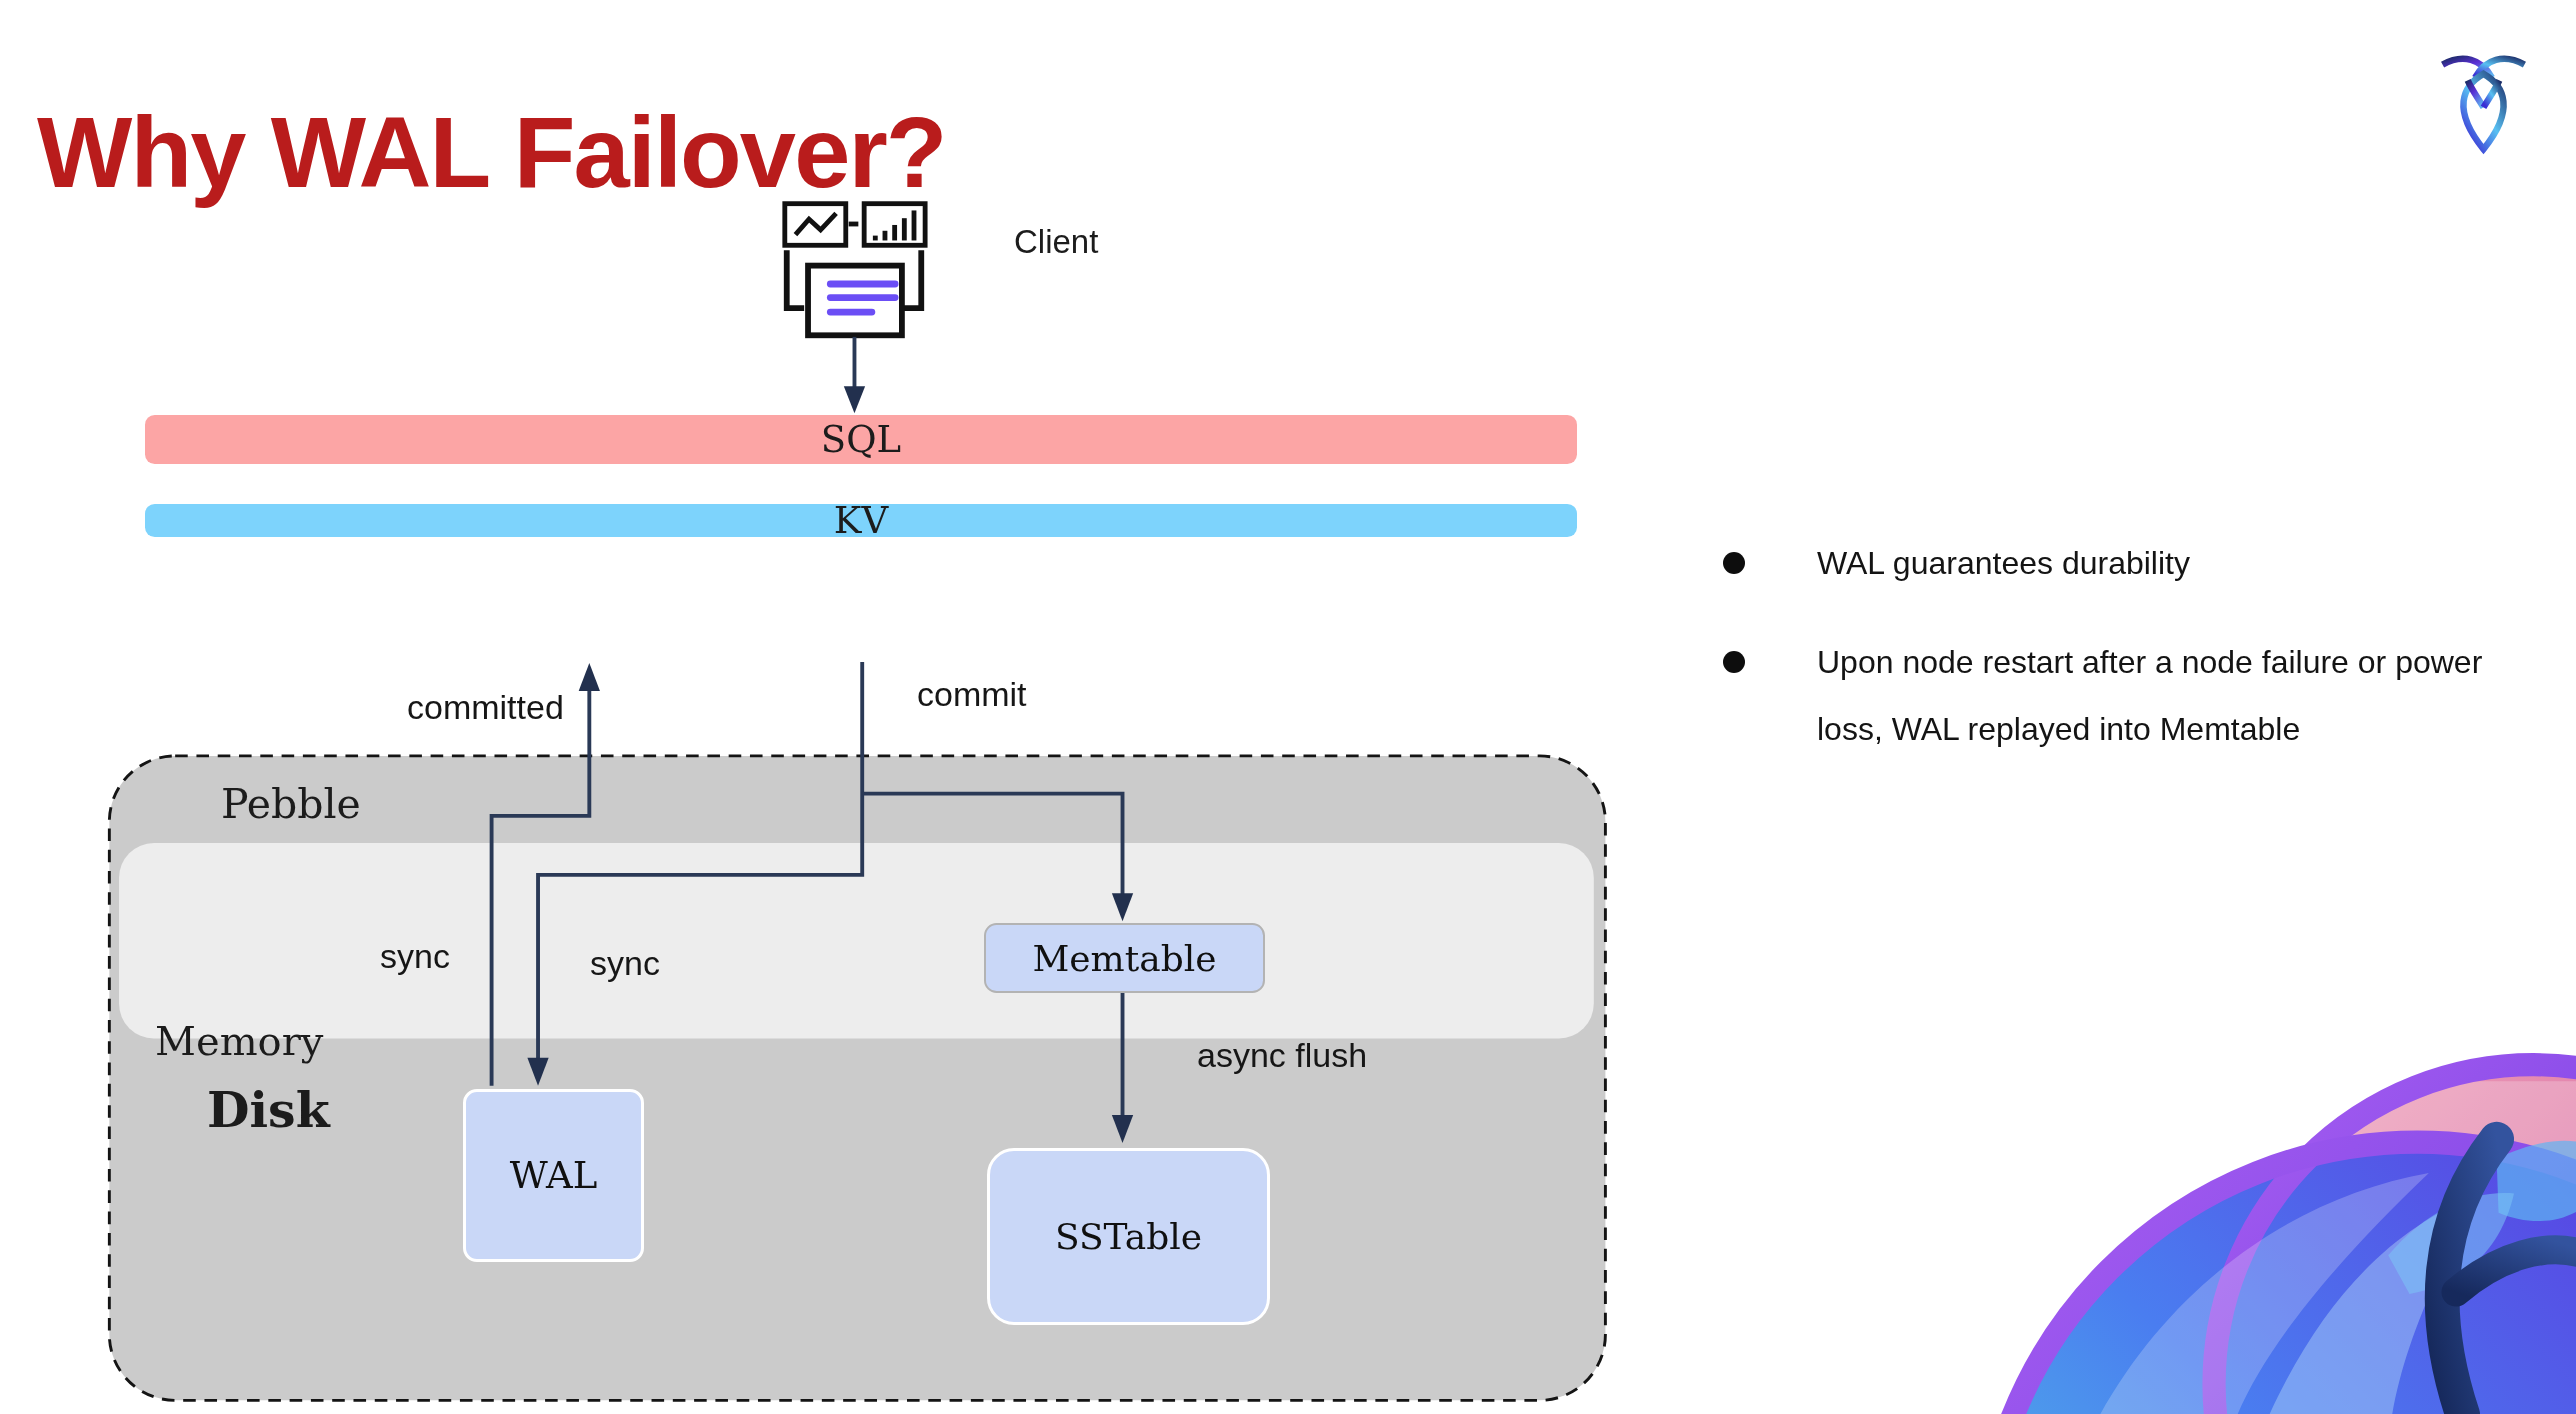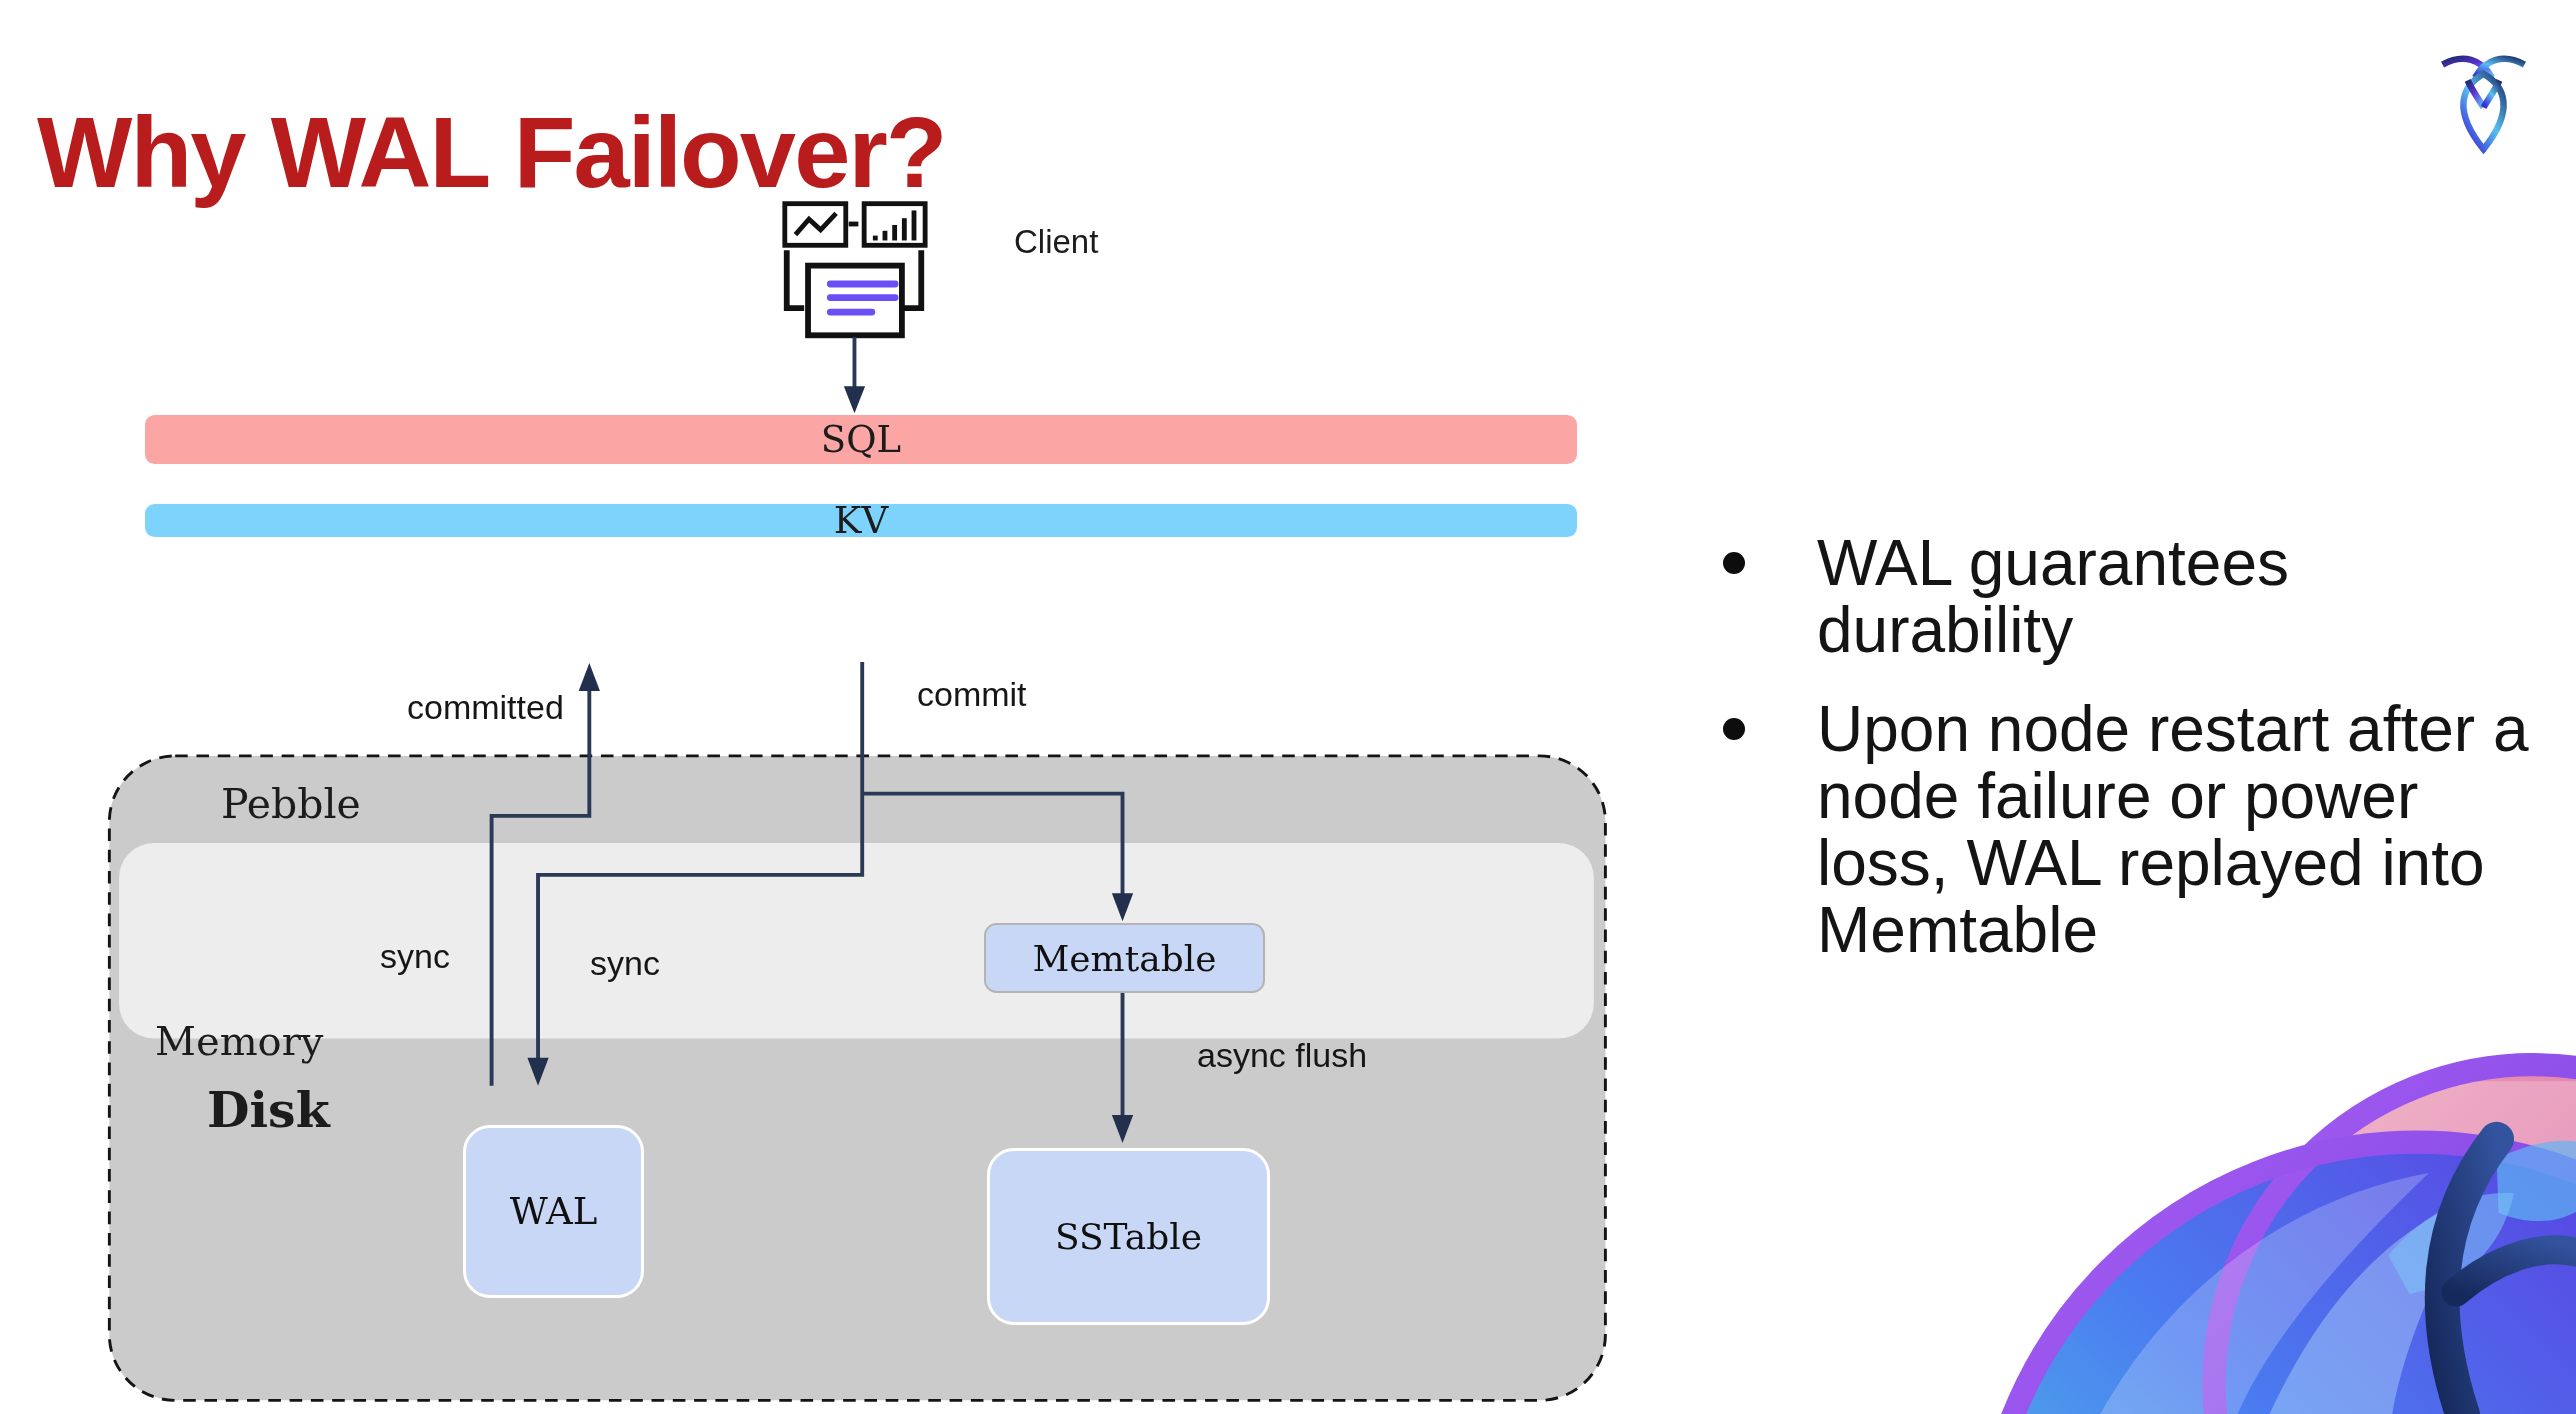--- a/index.html
+++ b/index.html
@@ -23,33 +23,33 @@
   .overlay{position:absolute;left:0;top:0;z-index:1;}
   
   .region-label{position:absolute;z-index:2;font-family:"DejaVu Serif","Liberation Serif",serif;
                 font-size:41px;color:#1c1c1c;}
   .lbl-pebble{left:221px;top:780px;}
   .lbl-memory{left:155px;top:970px;font-size:40px;margin-top:48px;}
   .lbl-disk{left:207px;top:1081px;font-size:49px;font-weight:bold;}
   
   .node{position:absolute;z-index:2;background:#c9d7f7;display:flex;align-items:center;justify-content:center;
         font-family:"DejaVu Serif","Liberation Serif",serif;font-weight:normal;color:#101010;}
-  .node-wal{left:463px;top:1089px;width:175px;height:167px;border:3.9px solid #ffffff;border-radius:27px;font-size:37px;margin-top:36px;}
+  .node-wal{left:463px;top:1089px;width:175px;height:167px;border:3.9px solid #ffffff;border-radius:14px;font-size:37px;}
   .node-memtable{left:984px;top:923px;width:277px;height:66px;border:2.9px solid #b3b3b3;border-radius:12.6px;font-size:36px;}
   .node-sstable{left:987px;top:1148px;width:277px;height:171px;border:3.9px solid #ffffff;border-radius:27px;font-size:36px;}
   
   .edge-label{position:absolute;z-index:2;font-size:34px;color:#161616;white-space:nowrap;}
   .lbl-committed{left:407px;top:688px;}
   .lbl-commit{left:917px;top:675px;}
   .lbl-sync1{left:380px;top:937px;}
   .lbl-sync2{left:590px;top:944px;}
   .lbl-async{left:1197px;top:1036px;}
   
   .bullets{position:absolute;left:1723px;top:530px;width:823px;margin:0;padding:0;list-style:none;z-index:2;}
-  .bullets li{position:relative;padding-left:94px;width:716px;font-size:64px;line-height:67px;color:#141414;}
+  .bullets li{position:relative;padding-left:94px;width:716px;font-size:32px;line-height:67px;color:#141414;}
   .bullets li + li{margin-top:32px;}
   .bullets li::before{content:"";position:absolute;left:0;top:22px;width:22px;height:22px;border-radius:50%;background:#0d0d0d;}
 </style>
 </head>
 <body>
 
 <div class="slide">
 
   <h1 class="title">Why WAL Failover?</h1>
 

